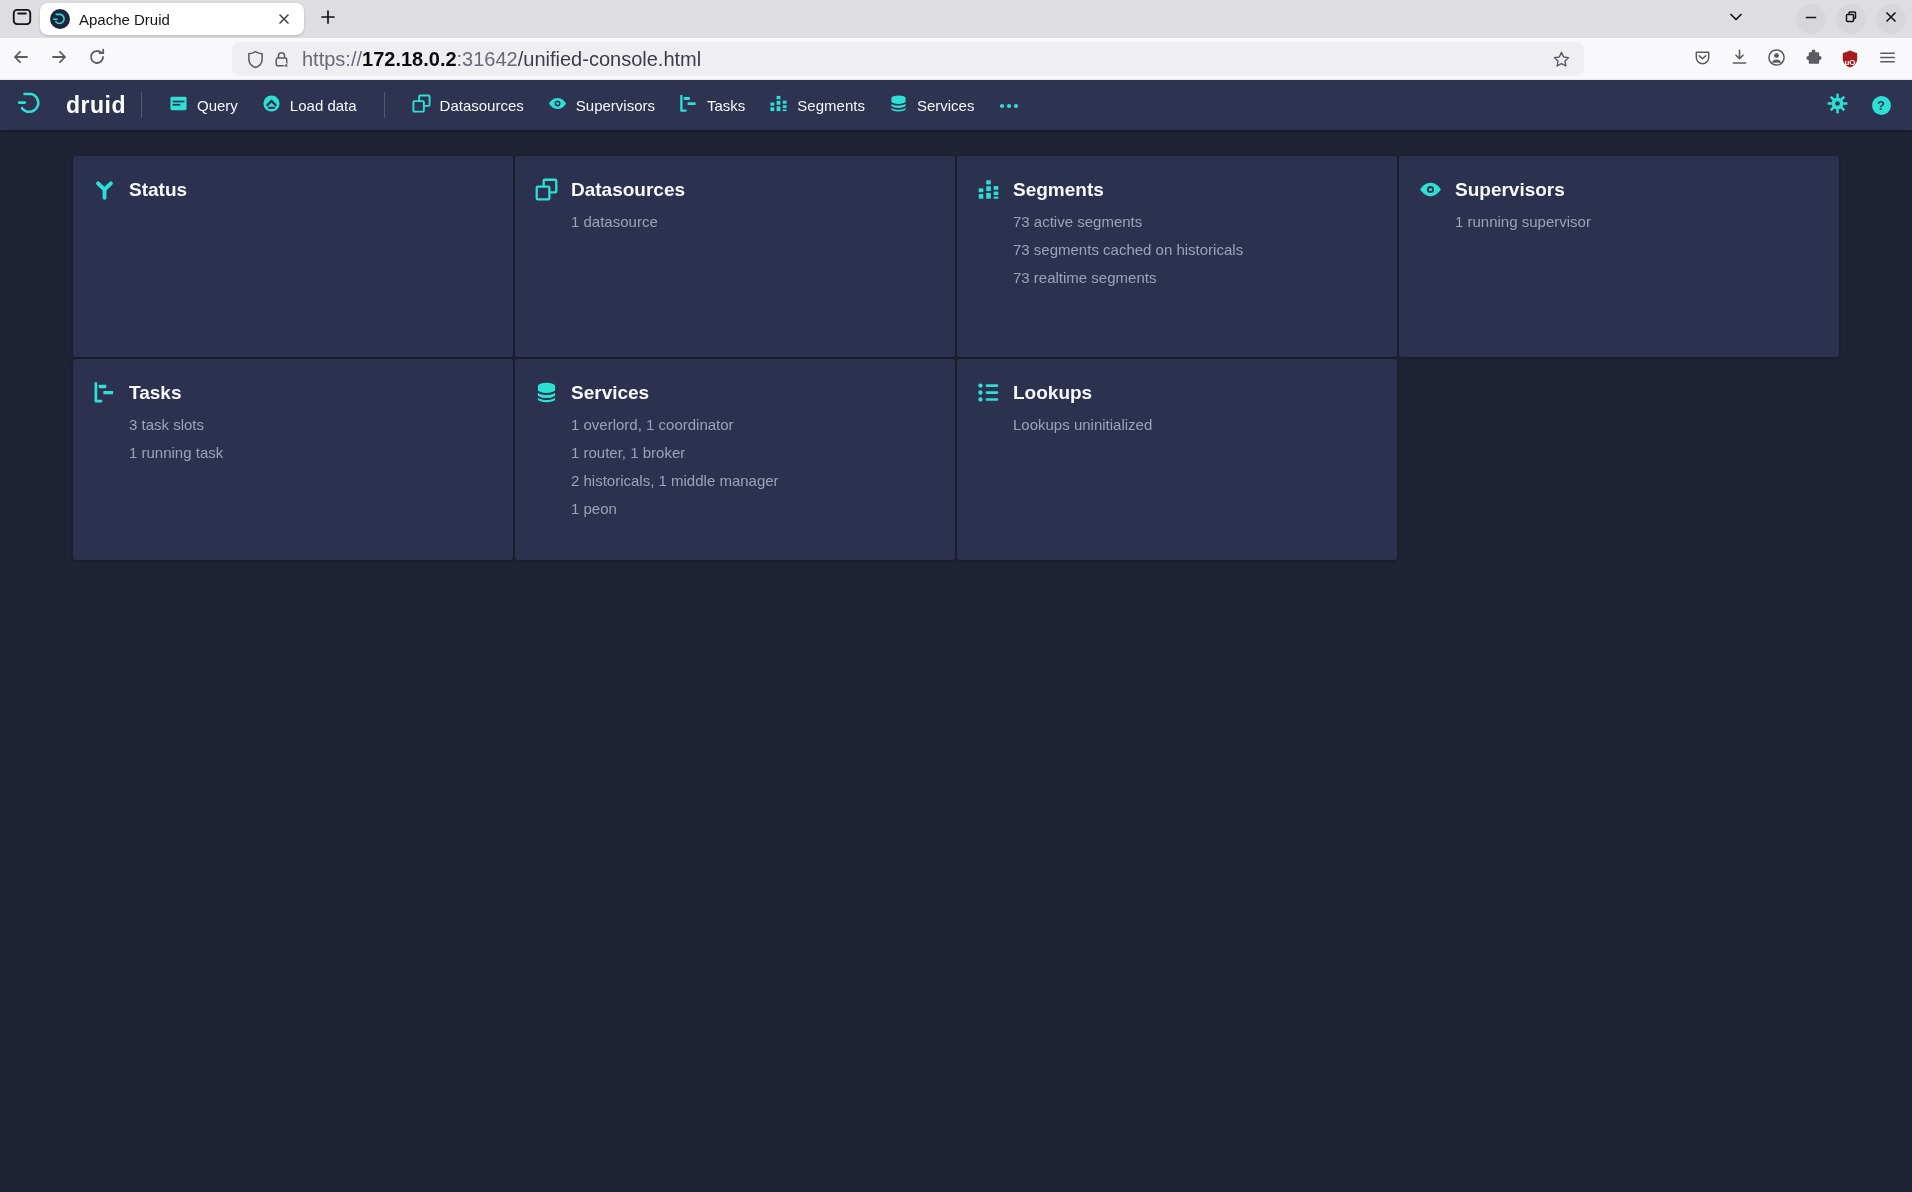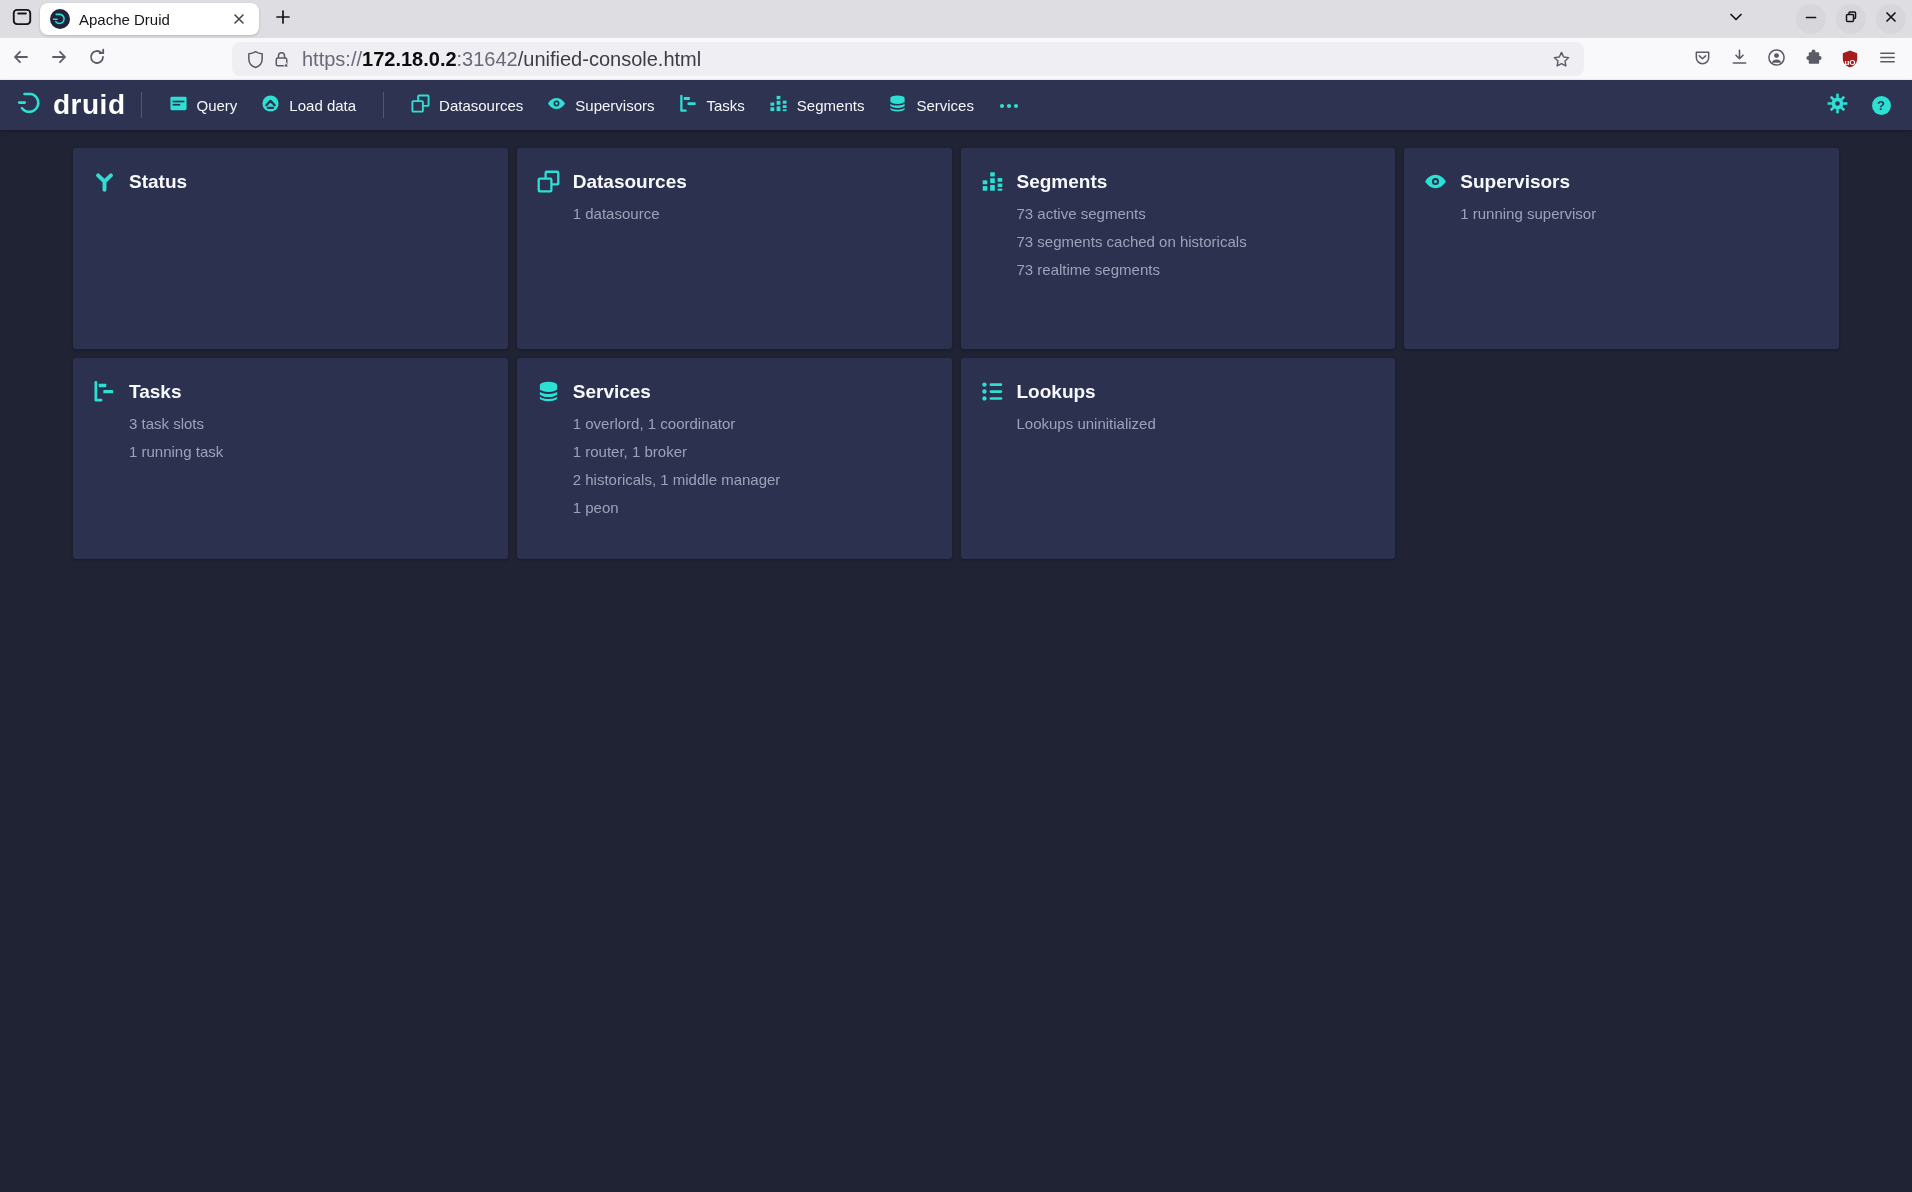--- a/index.html
+++ b/index.html
@@ -15,21 +15,21 @@
     --chrome-toolbar:#F9F9FB;
     --urlbar:#EFEFF3;
     --icon-gray:#5B5B66;
     --txt-dim:#9BA3B9;
     --txt-bright:#F7F9FC;
   }
 
   
   .tabstrip{ height:38px; background:var(--chrome-strip); display:flex; align-items:center; position:relative; }
   .fxview-btn{ width:32px; height:30px; margin-left:6px; border-radius:6px; display:flex; align-items:center; justify-content:center; }
-  .tab{ width:219px; height:32px; margin-left:2px; background:#FFFFFF; border-radius:8px; display:flex; align-items:center; padding:0 8px 0 10px; box-shadow:0 1px 3px rgba(0,0,0,.18); }
+  .tab{ width:264px; height:32px; margin-left:2px; background:#FFFFFF; border-radius:8px; display:flex; align-items:center; padding:0 8px 0 10px; box-shadow:0 1px 3px rgba(0,0,0,.18); }
   .favicon{ width:20px; height:20px; flex:0 0 auto; display:flex; }
   .tab-title{ flex:1; font-size:15px; color:#15141A; margin-left:9px; white-space:nowrap; overflow:hidden; }
   .tab-close{ width:24px; height:24px; border-radius:4px; display:flex; align-items:center; justify-content:center; }
   .newtab{ width:32px; height:30px; margin-left:8px; border-radius:6px; display:flex; align-items:center; justify-content:center; }
   .strip-spacer{ flex:1; }
   .alltabs{ width:32px; height:30px; display:flex; align-items:center; justify-content:center; margin-right:44px; }
   .winbtn{ width:30px; height:30px; border-radius:50%; background:#D7D7DB; display:flex; align-items:center; justify-content:center; margin-right:10px; }
   .winbtn:last-child{ margin-right:6px; }
 
   .toolbar{ height:42px; background:var(--chrome-toolbar); display:flex; align-items:center; }
@@ -39,31 +39,31 @@
   .urlbar .sep-ic{ width:26px; height:26px; display:flex; align-items:center; justify-content:center; }
   .url-text{ font-size:20px; margin-left:8px; white-space:nowrap; color:#69697A; }
   .url-text .host{ color:#0C0C0D; font-weight:600; }
   .url-text .path{ color:#3C3C46; }
   .url-spacer{ flex:1; }
   .tb-right{ display:flex; align-items:center; margin-left:auto; margin-right:8px; gap:3px; }
 
   
   .navbar{ height:50px; background:var(--nav-bg); display:flex; align-items:center; box-shadow:0 1px 3px rgba(0,0,0,.35); }
   .brand{ display:flex; align-items:center; margin-left:16px; }
-  .brand-name{ color:#FFFFFF; font-size:28px; font-weight:600; letter-spacing:.5px; margin-left:7px; }
+  .brand-name{ color:#FFFFFF; font-size:23px; font-weight:600; letter-spacing:.5px; margin-left:20px; }
   .nav-divider{ width:1px; height:26px; background:rgba(255,255,255,.18); margin:0 15px; }
   .nav-item{ height:50px; display:flex; align-items:center; gap:9px; padding:0 12px; cursor:pointer; }
   .nav-item .lbl{ color:#F5F8FA; font-size:15px; }
   .nav-more{ padding:0 12px; height:50px; display:flex; align-items:center; }
   .nav-spacer{ flex:1; }
   .nav-right{ display:flex; align-items:center; gap:10px; margin-right:14px; }
   .nav-iconbtn{ width:34px; height:34px; display:flex; align-items:center; justify-content:center; border-radius:3px; }
 
   
-  .cards{ display:grid; grid-template-columns:repeat(4,1fr); gap:9px; margin:18px 73px 0; }
+  .cards{ display:grid; grid-template-columns:repeat(4,1fr); gap:2px; margin:26px 73px 0; }
   .home-card{ background:var(--card-bg); min-height:201px; border-radius:3px; padding:22px 20px; box-shadow:0 1px 3px rgba(0,0,0,.3); display:block; text-decoration:none; cursor:pointer; }
   .card-head{ display:flex; align-items:center; gap:13px; }
   .card-head .c-icon{ width:23px; height:23px; display:flex; }
   .card-title{ color:var(--txt-bright); font-size:19px; font-weight:700; }
   .card-lines{ margin-left:36px; margin-top:7px; }
   .card-line{ color:var(--txt-dim); font-size:15px; line-height:28px; }
 </style>
 </head>
 <body>
 

